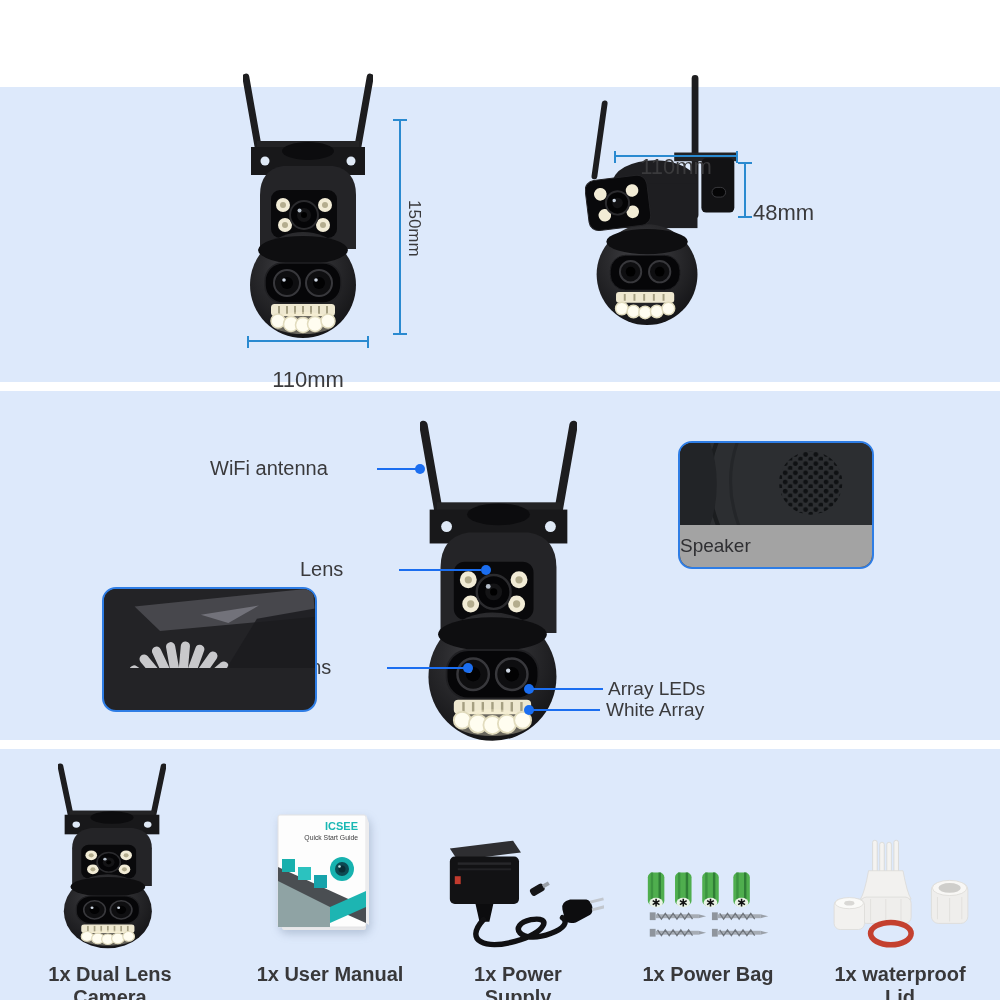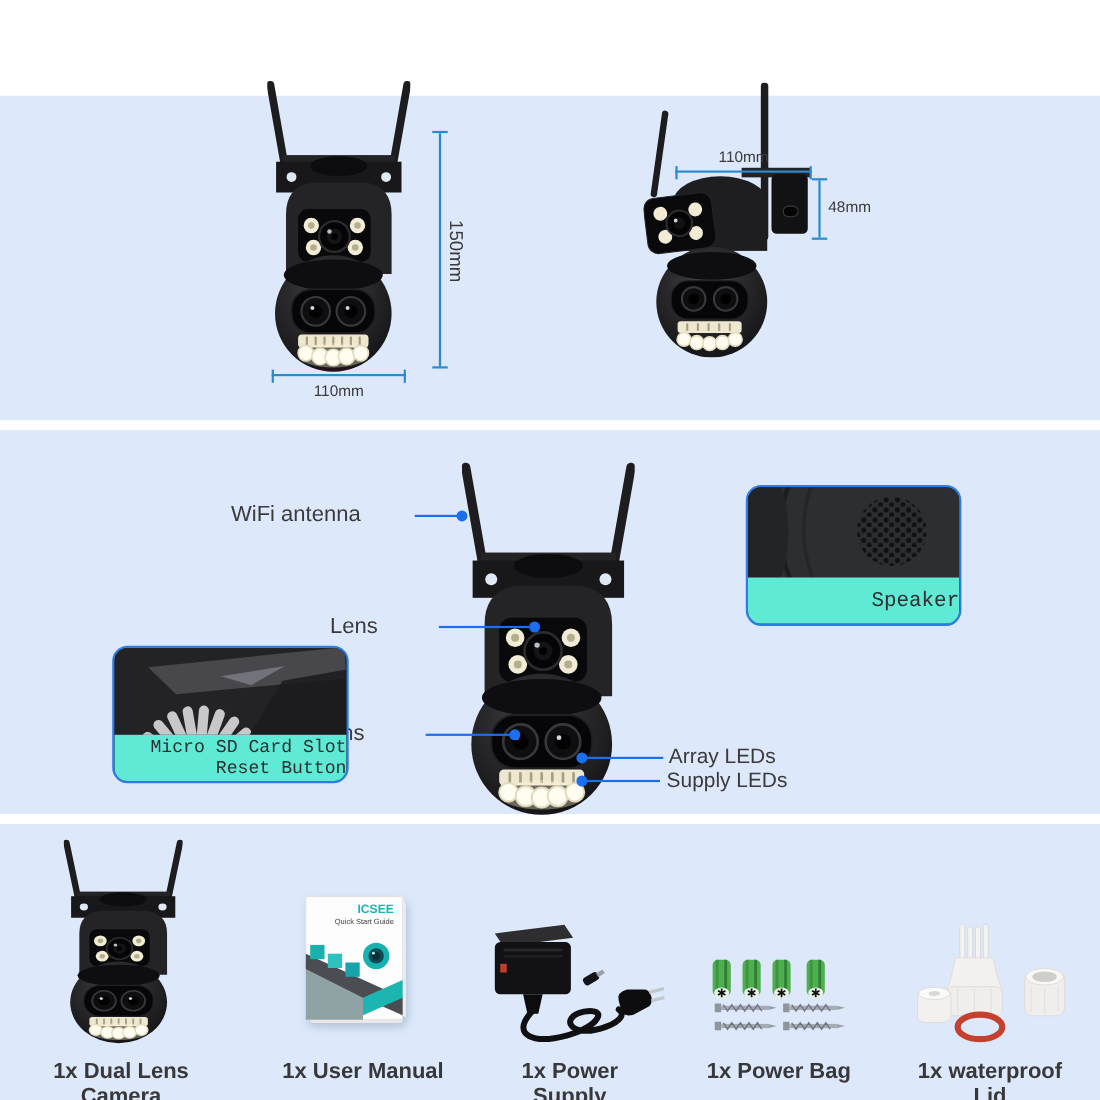--- a/index.html
+++ b/index.html
@@ -3,37 +3,37 @@
 <meta charset="utf-8">
 <style>
   html,body{margin:0;padding:0;background:#fff;}
   #page{position:relative;width:1000px;height:1000px;background:#ffffff;
         font-family:"Liberation Sans",sans-serif;overflow:hidden;}
   .band{position:absolute;left:0;width:1000px;background:#dde9fb;}
   .title{position:absolute;top:4px;left:0;width:1000px;text-align:center;
          font-size:47px;font-weight:700;color:#2e2e30;letter-spacing:.5px;}
   .lbl{position:absolute;color:#3a3a3c;font-size:20px;text-align:center;}
   .lbl.right{text-align:left;}
-  .dim-lbl{position:absolute;color:#3a3a3c;font-size:14px;}
+  .dim-lbl{position:absolute;color:#3a3a3c;font-size:22px;margin-top:20px;}
   .vlabel{position:absolute;color:#3a3a3c;font-size:17px;writing-mode:vertical-rl;
           display:flex;align-items:center;justify-content:center;}
   .callout-line{position:absolute;height:2px;background:#1b6ef0;}
   .callout-dot{position:absolute;width:10px;height:10px;border-radius:50%;background:#1b6ef0;}
   .dim{position:absolute;}
   .dim-v{border-left:2px solid #2a8ad0;width:0;}
   .dim-h{border-top:2px solid #2a8ad0;height:0;}
   .dim-v .tick{position:absolute;left:-8px;width:14px;height:2px;background:#2a8ad0;}
   .dim-v .tick.t{top:-2px}.dim-v .tick.b{bottom:-2px}
   .dim-h .tick{position:absolute;top:-6px;width:2px;height:12px;background:#2a8ad0;}
   .dim-h .tick.l{left:0}.dim-h .tick.r{right:0}
   .art{position:absolute;}
   .inset{position:absolute;border:2px solid #2e7de5;border-radius:14px;overflow:hidden;background:#232326;}
   .inset .photo{position:absolute;left:0;top:0;right:0;}
-  .inset .caption{position:absolute;left:0;right:0;bottom:0;background:#5eead4;
-      display:flex;flex-direction:column;align-items:flex-end;justify-content:center;color:#2f2f32;font-family:Liberation Mono, monospace;}
+  .inset .caption{position:absolute;left:0;right:0;bottom:0;background:#a3a3a3;
+      display:flex;flex-direction:column;align-items:flex-start;justify-content:center;color:#2f2f32;}
   .pkg-lbl{position:absolute;top:963px;font-size:20px;font-weight:600;color:#38383a;text-align:center;}
   .manual-shadow{filter:drop-shadow(2px 4px 4px rgba(90,110,140,.30));}
 </style>
 </head>
 <body>
 
 <div id="page">
 
   <svg width="0" height="0" style="position:absolute" aria-hidden="true">
     <defs>
@@ -183,45 +183,41 @@
   <div class="lbl right" style="left:288px;top:656px;width:93px">Lens</div>
   <div class="callout-line" style="left:387px;top:667px;width:77px"></div>
   <div class="callout-dot" style="left:463px;top:663px"></div>
 
   <div class="callout-dot" style="left:524px;top:684px"></div>
   <div class="callout-line" style="left:533px;top:688px;width:70px"></div>
   <div class="lbl" style="left:608px;top:678px;font-size:19px">Array LEDs</div>
 
   <div class="callout-dot" style="left:524px;top:705px"></div>
   <div class="callout-line" style="left:533px;top:709px;width:67px"></div>
-  <div class="lbl" style="left:606px;top:699px;font-size:19px">Supply LEDs</div>
+  <div class="lbl" style="left:606px;top:699px;font-size:19px">White Array</div>
 
   <div class="inset" style="left:102px;top:587px;width:211px;height:121px">
     <svg class="photo" style="height:79px;width:100%" viewBox="0 0 207 79" preserveAspectRatio="xMidYMid slice">
       <rect width="207" height="79" fill="#232326"></rect>
       <polygon points="30,18 205,0 207,28 55,42" fill="#47474c"></polygon>
       <polygon points="95,26 152,17 122,34" fill="#72727a"></polygon>
       <g transform="translate(75,112)">
         <rect x="-4.5" y="-60" width="9" height="36" rx="4.5" fill="#c8c8cb" transform="rotate(-70)"></rect>
         <rect x="-4.5" y="-60" width="9" height="36" rx="4.5" fill="#c8c8cb" transform="rotate(-55)"></rect>
         <rect x="-4.5" y="-60" width="9" height="36" rx="4.5" fill="#c8c8cb" transform="rotate(-40)"></rect>
         <rect x="-4.5" y="-60" width="9" height="36" rx="4.5" fill="#c8c8cb" transform="rotate(-25)"></rect>
         <rect x="-4.5" y="-60" width="9" height="36" rx="4.5" fill="#c8c8cb" transform="rotate(-10)"></rect>
         <rect x="-4.5" y="-60" width="9" height="36" rx="4.5" fill="#c8c8cb" transform="rotate(5)"></rect>
         <rect x="-4.5" y="-60" width="9" height="36" rx="4.5" fill="#c8c8cb" transform="rotate(20)"></rect>
         <rect x="-4.5" y="-60" width="9" height="36" rx="4.5" fill="#c8c8cb" transform="rotate(35)"></rect>
         <rect x="-4.5" y="-60" width="9" height="36" rx="4.5" fill="#c8c8cb" transform="rotate(50)"></rect>
         <circle r="26" fill="#28282b"></circle>
       </g>
       <polygon points="150,30 207,20 207,79 120,79" fill="#1b1b1e" opacity=".85"></polygon>
     </svg>
-    <div class="caption" style="height:42px;font-size:16.5px;line-height:19px">
-      <span>Micro SD Card Slot</span>
-      <span>Reset Button</span>
-    </div>
   </div>
 
   <div class="inset" style="left:678px;top:441px;width:192px;height:124px">
     <svg class="photo" style="height:82px;width:100%" viewBox="0 0 188 82" preserveAspectRatio="xMidYMid slice">
       <rect width="188" height="82" fill="#2c2e31"></rect>
       <path d="M38 -5 Q18 40 40 88" stroke="#1b1d1f" stroke-width="4" fill="none"></path>
       <path d="M58 -5 Q40 40 60 88" stroke="#242629" stroke-width="3" fill="none"></path>
       <ellipse cx="10" cy="41" rx="26" ry="60" fill="#222427"></ellipse>
       <circle cx="128" cy="40" r="31" fill="url(#spk)"></circle>
     </svg>

